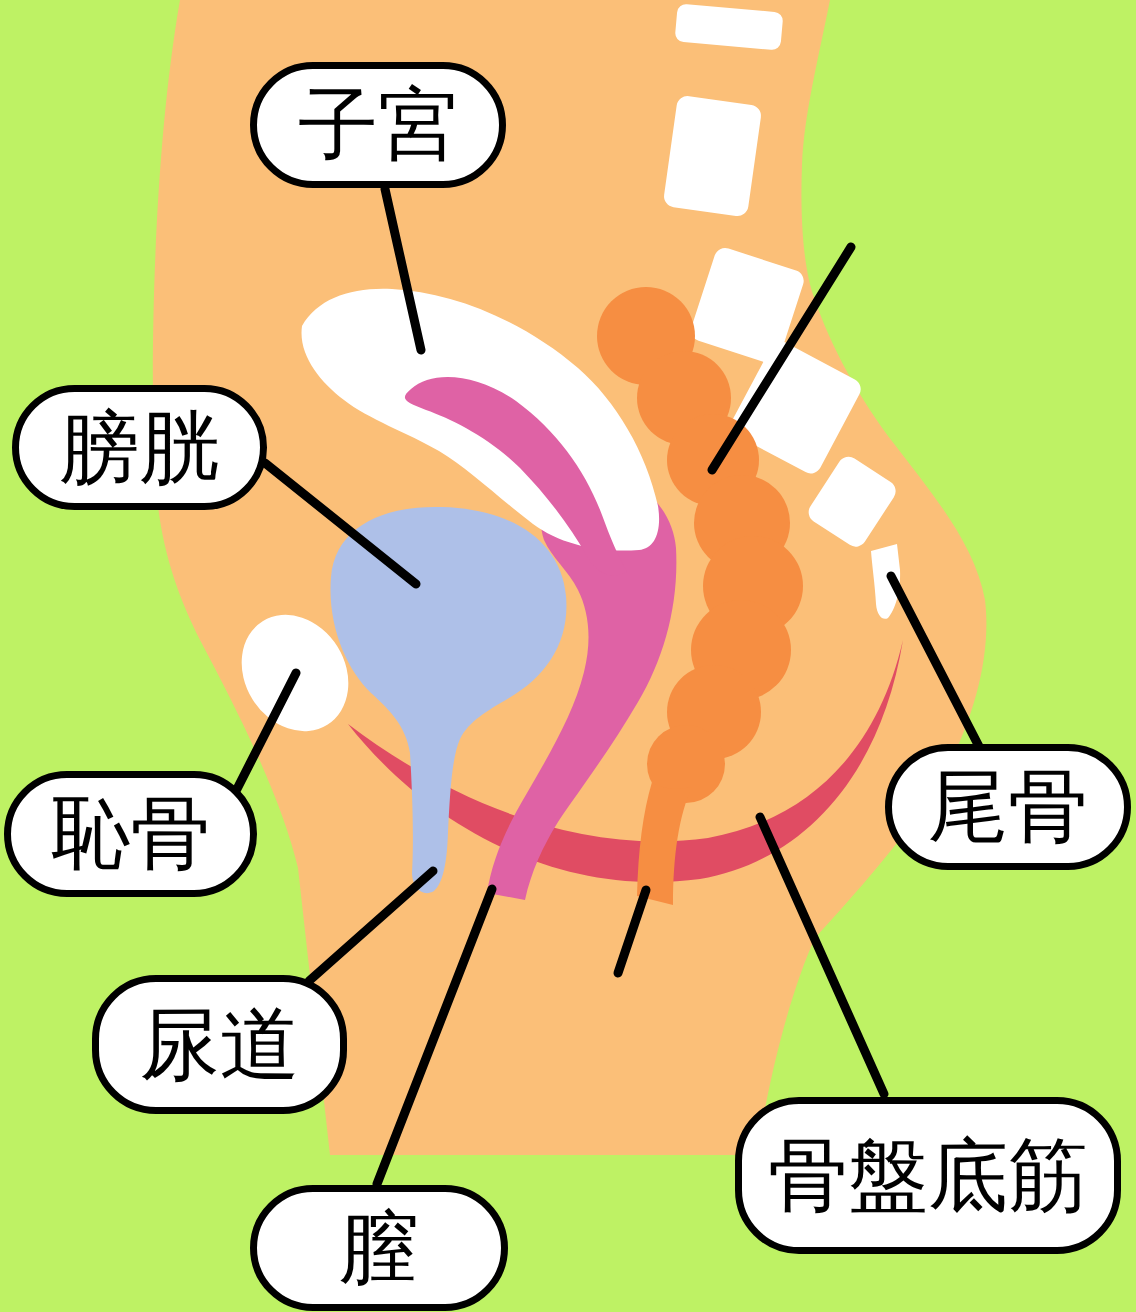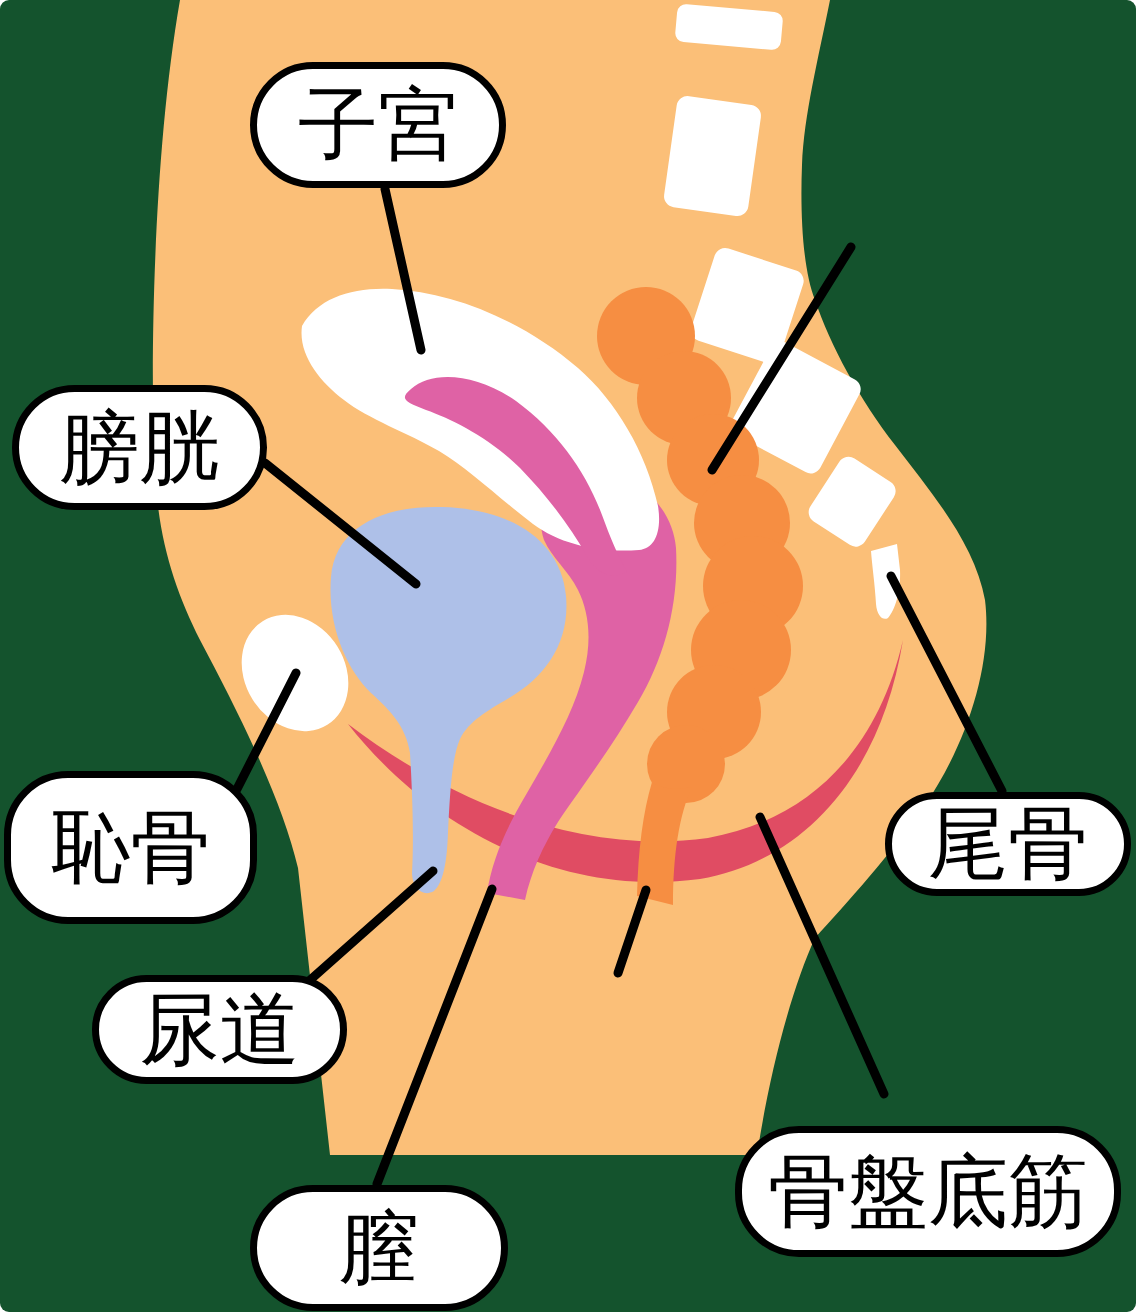--- a/index.html
+++ b/index.html
@@ -1,22 +1,21 @@
 <!DOCTYPE html>
 <html><head>
 <meta charset="utf-8">
 <style>
   html,body{margin:0;padding:0;background:#ffffff;}
   #stage{
     position:relative;
     width:1136px;height:1312px;
-    background:#14532d;
+    background:#bef264;
     overflow:hidden;
     font-family:"Liberation Serif","DejaVu Serif",serif;
-    border-radius:9px;
   }
   #art{position:absolute;left:0;top:0;}
   .leader{stroke:#000000;stroke-width:9;stroke-linecap:round;}
   .bubble{
     position:absolute;
     box-sizing:border-box;
     background:#ffffff;
     border:7px solid #000000;
     border-radius:64px;
     display:flex;align-items:center;justify-content:center;
@@ -130,19 +129,19 @@
     <line class="leader" x1="237" y1="789" x2="296" y2="673"></line>
     <line class="leader" x1="891" y1="576" x2="1002" y2="791"></line>
     <line class="leader" x1="433" y1="871" x2="309" y2="981"></line>
     <line class="leader" x1="492" y1="889" x2="377" y2="1184"></line>
     <line class="leader" x1="646" y1="890" x2="618" y2="973"></line>
     <line class="leader" x1="760" y1="817" x2="884" y2="1094"></line>
   </svg>
 
   <div class="bubble" style="left:250px;top:62px;width:256px;height:126px">子宮</div>
   <div class="bubble" style="left:12px;top:385px;width:255px;height:125px">膀胱</div>
-  <div class="bubble" style="left:4px;top:771px;width:253px;height:153px">恥骨</div>
-  <div class="bubble" style="left:885px;top:792px;width:246px;height:104px">尾骨</div>
-  <div class="bubble" style="left:92px;top:975px;width:255px;height:109px">尿道</div>
-  <div class="bubble" style="left:735px;top:1126px;width:386px;height:131px">骨盤底筋</div>
+  <div class="bubble" style="left:4px;top:771px;width:253px;height:126px">恥骨</div>
+  <div class="bubble" style="left:885px;top:744px;width:246px;height:126px">尾骨</div>
+  <div class="bubble" style="left:92px;top:975px;width:255px;height:139px">尿道</div>
+  <div class="bubble" style="left:735px;top:1097px;width:386px;height:157px">骨盤底筋</div>
   <div class="bubble" style="left:250px;top:1185px;width:258px;height:126px">膣</div>
 
 </div>
 
 </body></html>

